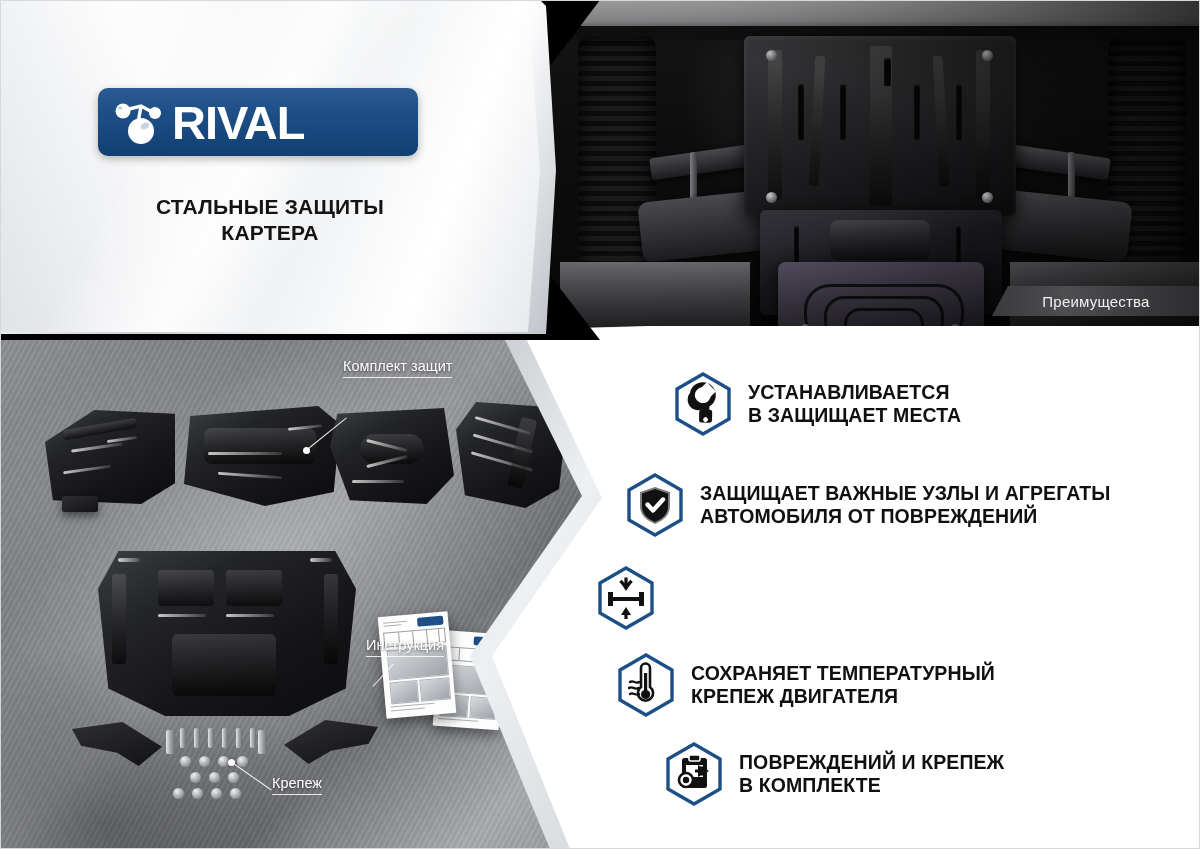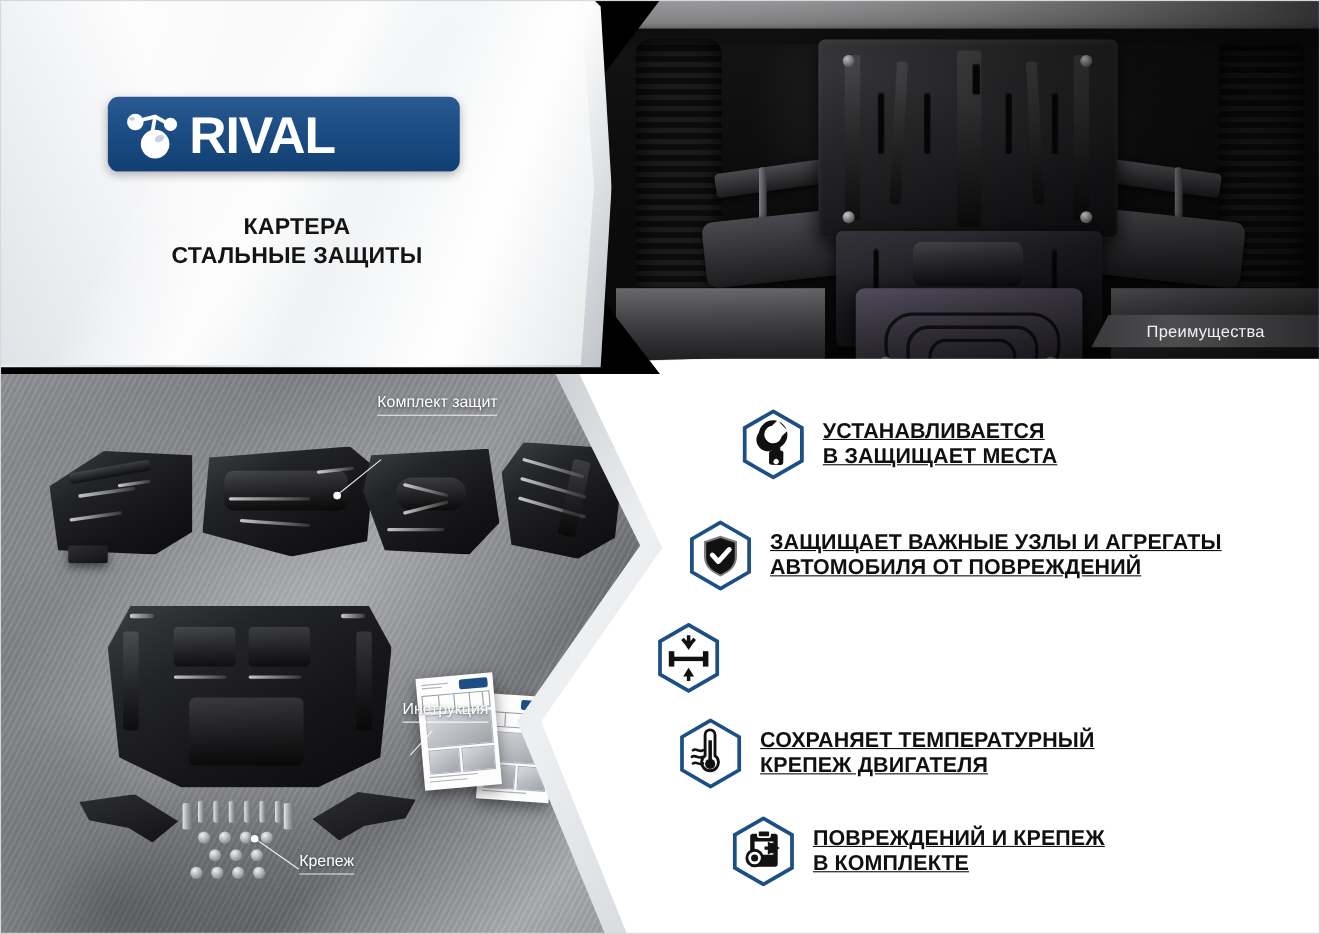--- a/index.html
+++ b/index.html
@@ -125,21 +125,21 @@
 
   
   .feat-silver{position:absolute;left:470px;top:326px;width:730px;height:523px;
      background:linear-gradient(120deg,#c4c7cc 0%,#eef0f2 20%,#d3d6da 45%,#f7f8f9 70%,#c8cbd0 100%);
      clip-path:polygon(178px 0,730px 0,730px 523px,80px 523px,0 330px,112px 170px,30px 4px);}
   .feat-white{position:absolute;left:470px;top:326px;width:730px;height:523px;background:#fff;
      clip-path:polygon(196px 0,730px 0,730px 523px,100px 523px,22px 330px,132px 172px,52px 4px);}
 
   .feat{position:absolute;display:flex;align-items:center;gap:16px;}
   .hex{position:relative;width:58px;height:64px;flex:none;}
-  .feat-txt{font-size:19.5px;font-weight:bold;color:#101010;line-height:1.18;letter-spacing:.1px;text-decoration:underline;}
+  .feat-txt{font-size:19.5px;font-weight:bold;color:#101010;line-height:1.18;letter-spacing:.1px;}
 
   
   .frame{position:absolute;inset:0;border:1px solid #d6d8dc;pointer-events:none;}
 </style>
 </head>
 <body>
 
 <div class="poster">
 
   <div class="photo-top">
@@ -425,19 +425,19 @@
         <circle cx="47" cy="20" r="6" fill="#fff"></circle>
         <circle cx="33" cy="38" r="13" fill="#fff"></circle>
         <ellipse cx="37" cy="33" rx="4.5" ry="3" fill="#1d4f86" opacity=".25" transform="rotate(-25 37 33)"></ellipse>
         <ellipse cx="12" cy="15" rx="2.6" ry="1.8" fill="#1d4f86" opacity=".25"></ellipse>
       </svg>
     </div>
     <div class="logo-word">RIVAL</div>
   </div>
 
   <div class="title">
+    <div>СТАЛЬНЫЕ ЗАЩИТЫ</div>
     <div>КАРТЕРА</div>
-    <div>СТАЛЬНЫЕ ЗАЩИТЫ</div>
   </div>
 
 
   <div class="frame"></div>
 </div>
 
 </body></html>

